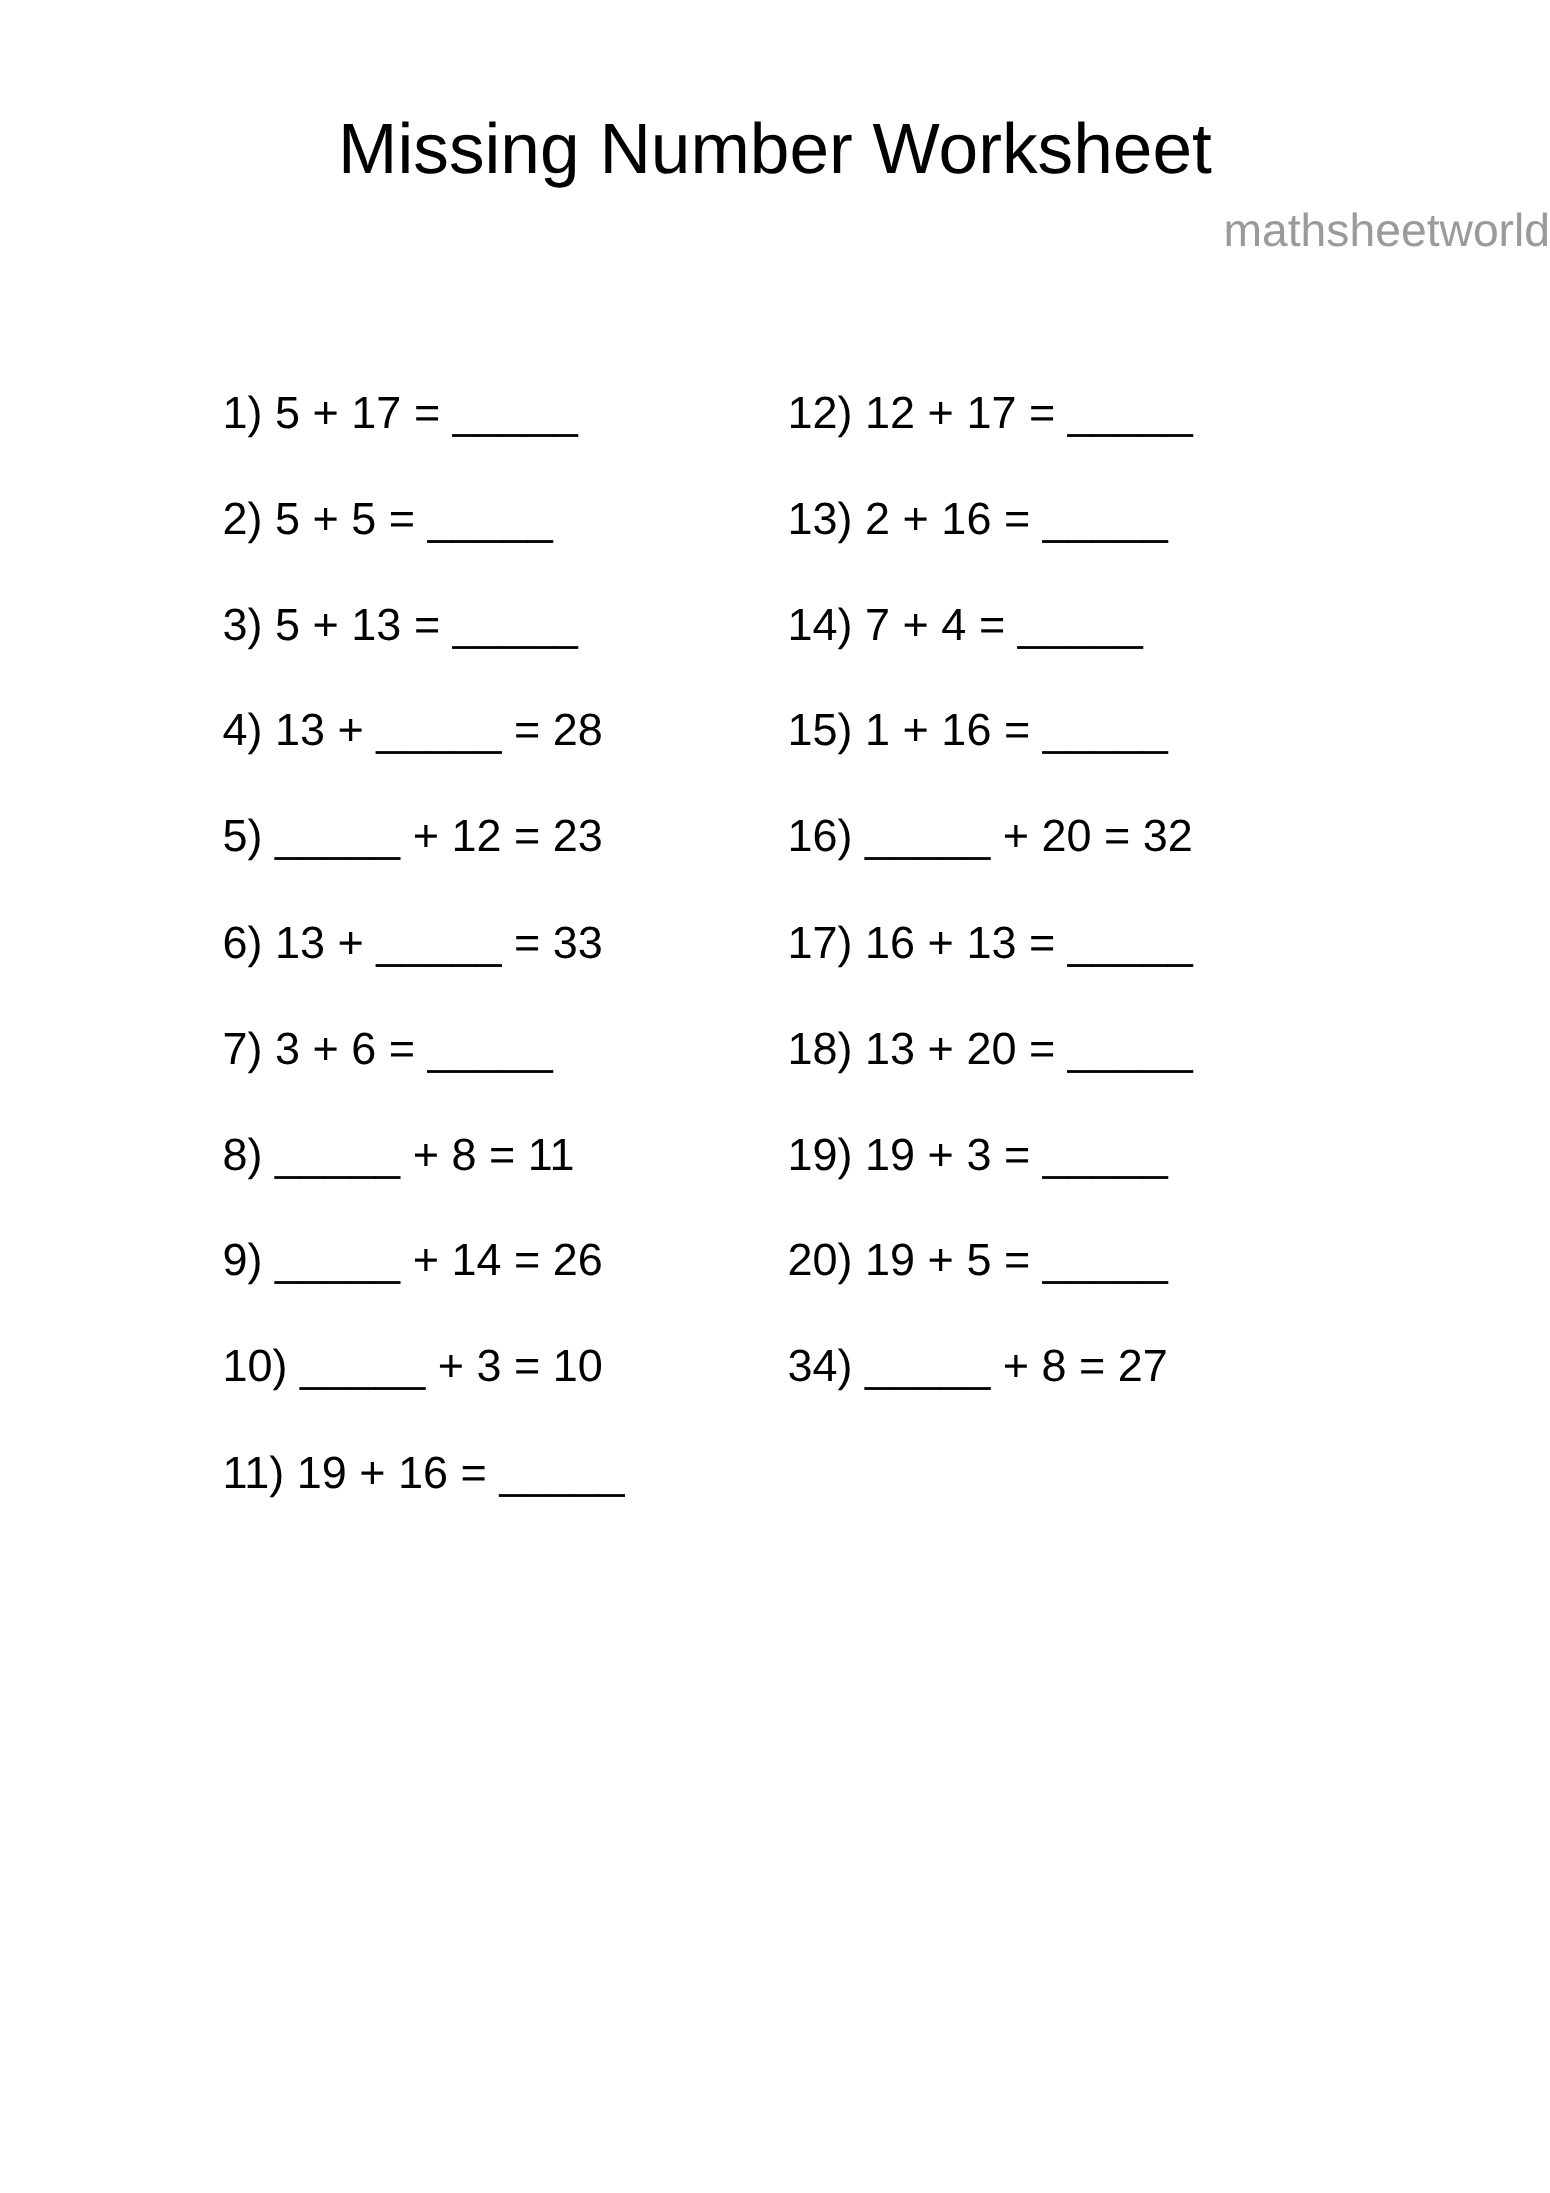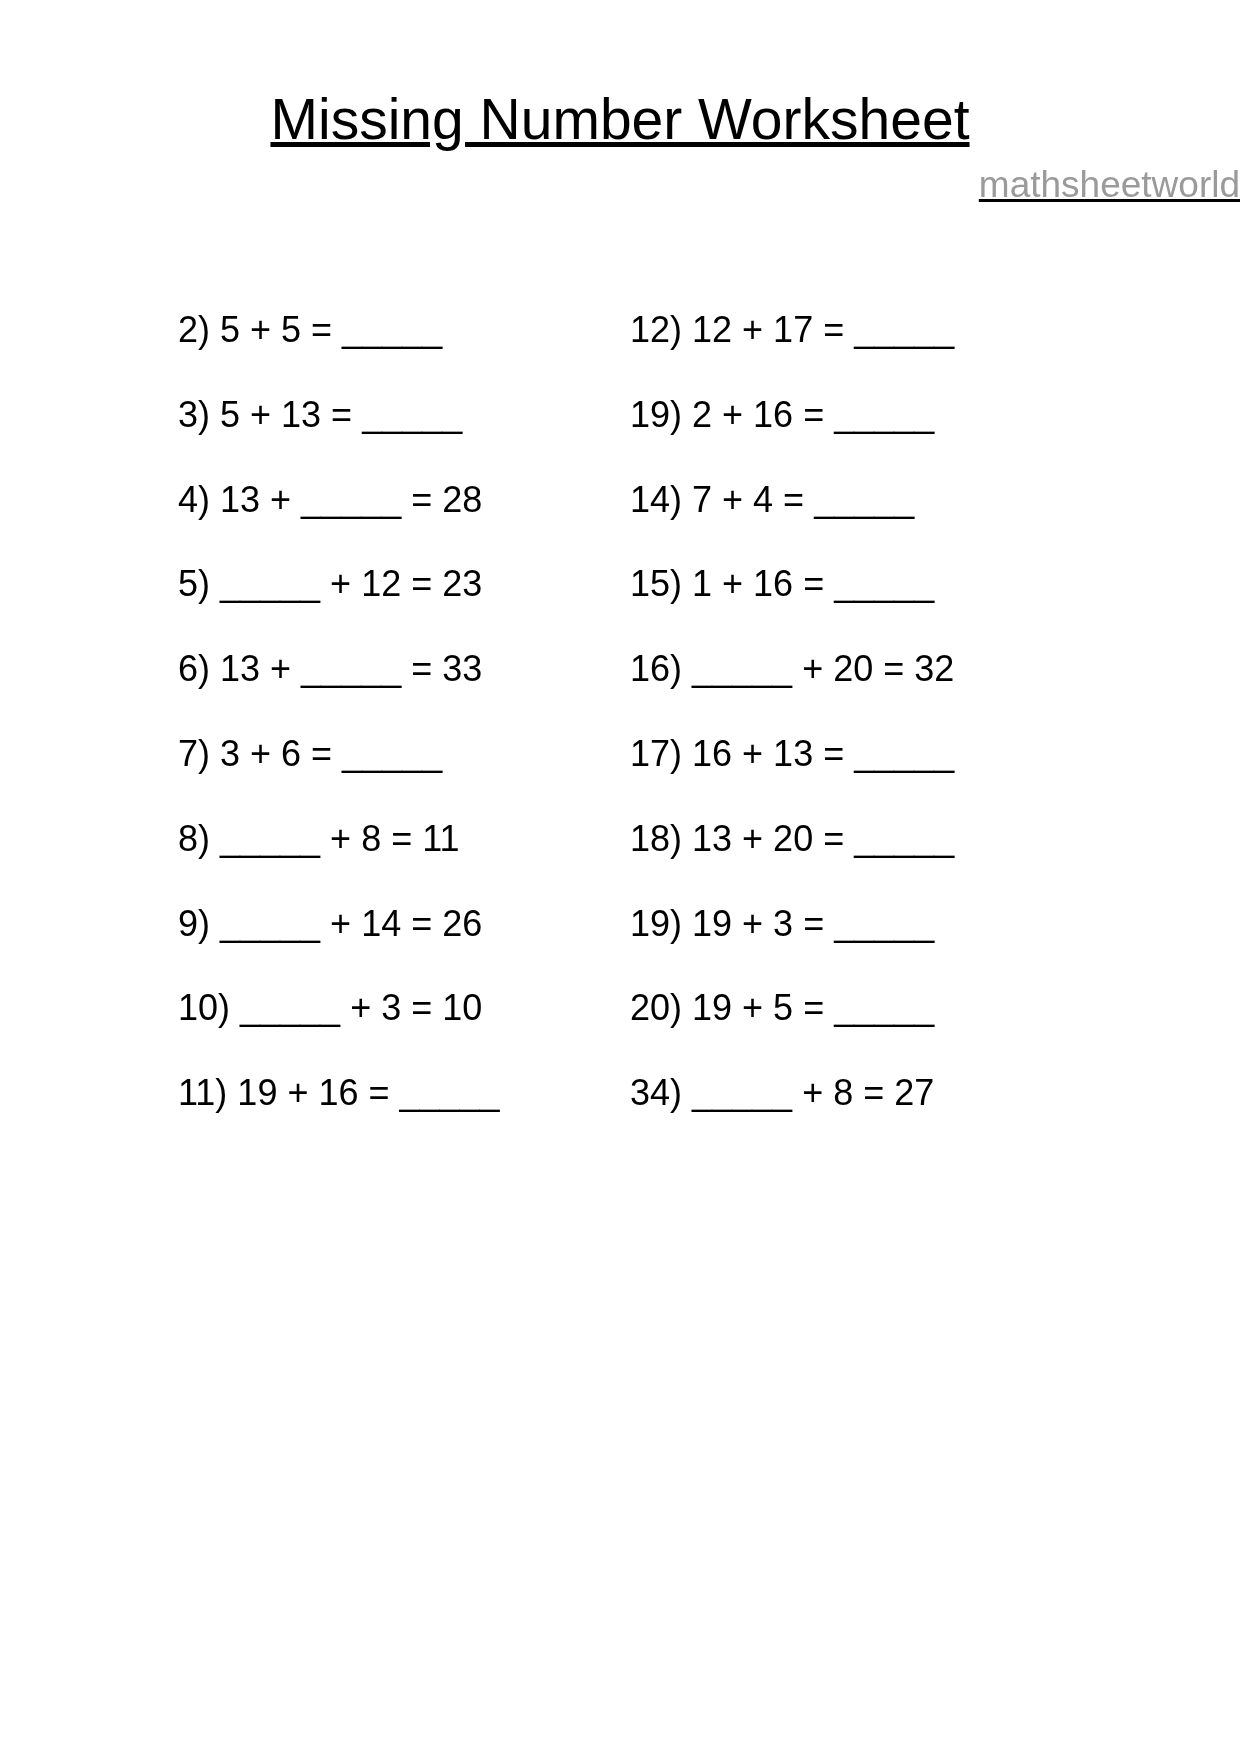--- a/index.html
+++ b/index.html
@@ -8,21 +8,20 @@
     background: #ffffff;
   }
   .page {
     position: relative;
     width: 1240px;
     height: 1444px;
     background: #ffffff;
     font-family: "Liberation Sans", sans-serif;
     color: #000000;
     overflow: hidden;
-    text-decoration: underline;
   }
   .title {
     margin: 0;
     padding-top: 86px;
     text-align: center;
     font-size: 57px;
     font-weight: 500;
     letter-spacing: 0px;
     color: #000000;
   }
@@ -56,34 +55,35 @@
 </style>
 </head>
 <body>
 
 <div class="page">
   <h1 class="title">Missing Number Worksheet</h1>
   <div class="subtitle">mathsheetworld</div>
 
   <div class="problems">
     <ol class="problem-col">
+        <li>1) 5 + 17 = _____</li>
         <li>2) 5 + 5 = _____</li>
         <li>3) 5 + 13 = _____</li>
         <li>4) 13 + _____ = 28</li>
         <li>5) _____ + 12 = 23</li>
         <li>6) 13 + _____ = 33</li>
         <li>7) 3 + 6 = _____</li>
         <li>8) _____ + 8 = 11</li>
         <li>9) _____ + 14 = 26</li>
         <li>10) _____ + 3 = 10</li>
         <li>11) 19 + 16 = _____</li>
       </ol>
     <ol class="problem-col">
         <li>12) 12 + 17 = _____</li>
-        <li>19) 2 + 16 = _____</li>
+        <li>13) 2 + 16 = _____</li>
         <li>14) 7 + 4 = _____</li>
         <li>15) 1 + 16 = _____</li>
         <li>16) _____ + 20 = 32</li>
         <li>17) 16 + 13 = _____</li>
         <li>18) 13 + 20 = _____</li>
         <li>19) 19 + 3 = _____</li>
         <li>20) 19 + 5 = _____</li>
         <li>34) _____ + 8 = 27</li>
       </ol>
   </div>

